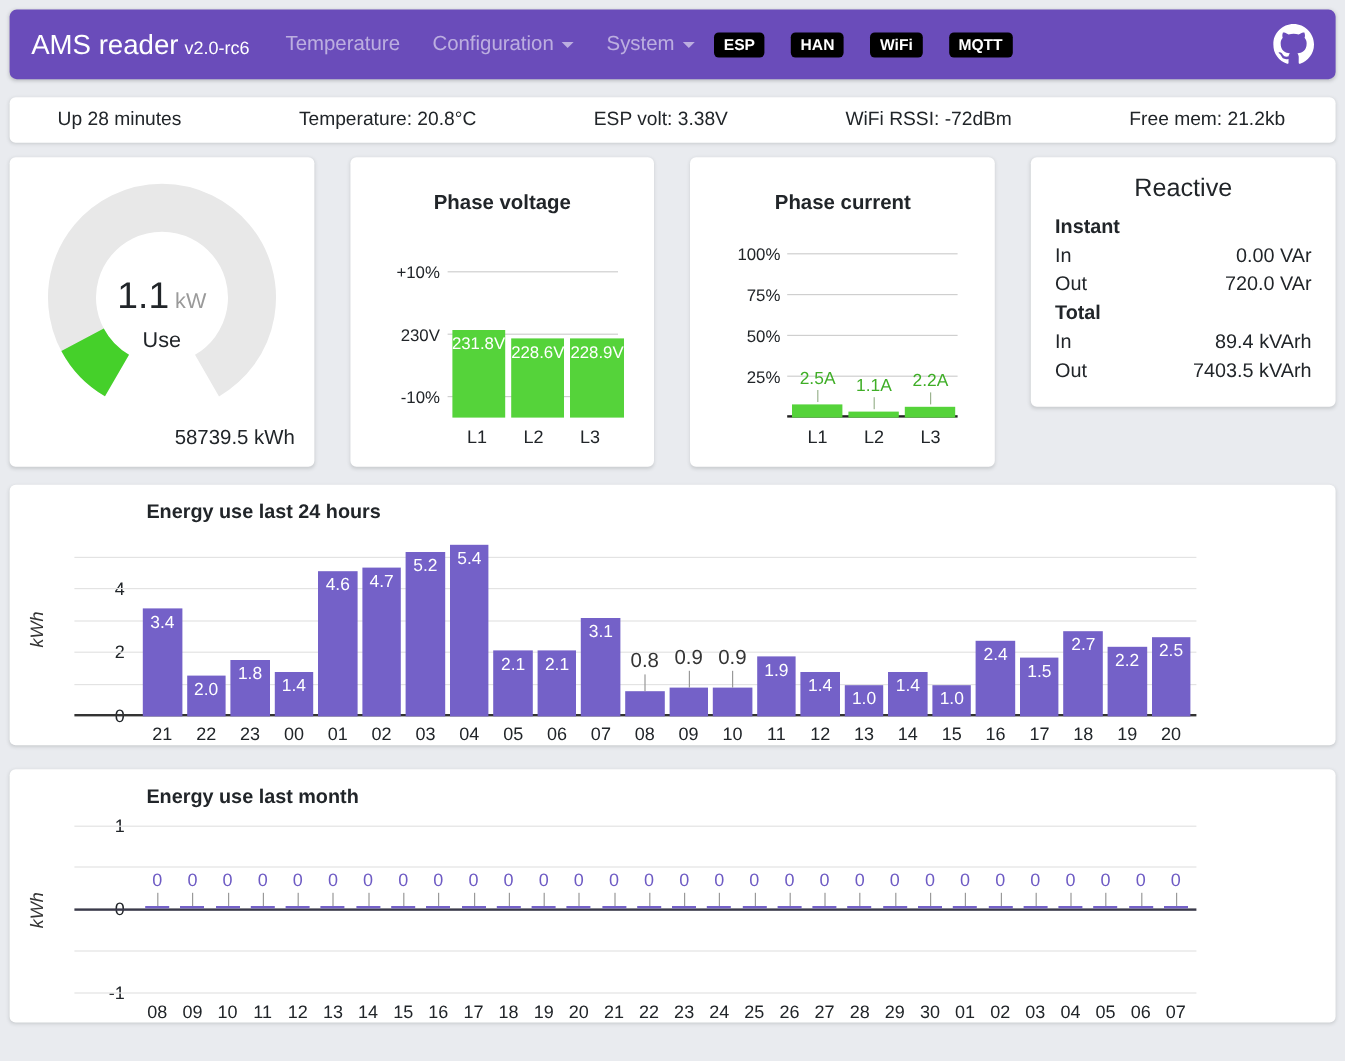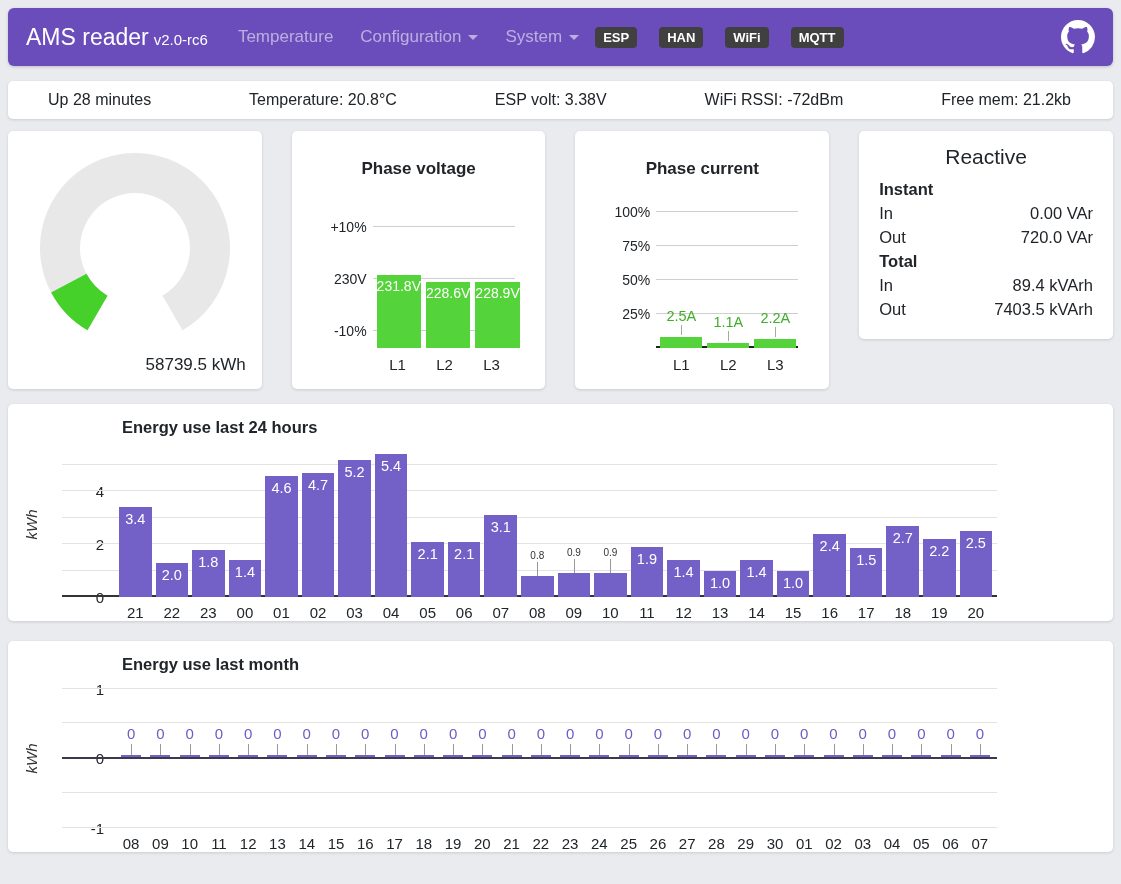--- a/index.html
+++ b/index.html
@@ -25,21 +25,21 @@
   .brand .ver { font-size:15px; margin-left:5px;margin-top:45px; }
   .nav { display:flex; align-items:center; margin-left:30px; gap:27px; }
   .nav-item { color:rgba(255,255,255,.55); font-size:17px; cursor:pointer; white-space:nowrap; display:flex; align-items:center; }
   .caret {
     display:inline-block; margin-left:7px; width:0; height:0;
     border-left:5px solid transparent; border-right:5px solid transparent;
     border-top:5px solid rgba(255,255,255,.55);
   }
   .badges { display:flex; align-items:center; margin-left:16px; gap:22px; }
   .badge {
-    background:#404040; color:#fff; font-size:13px; font-weight:bold;
+    background:#000000; color:#fff; font-size:13px; font-weight:bold;
     padding:4px 8px; border-radius:4px; line-height:1;
   }
   .gh { margin-left:auto; width:34px; height:34px; cursor:pointer; display:flex; }
   
   .statusbar {
     height:38px; display:flex; align-items:center; justify-content:space-between;
     padding:0 42px 0 40px; margin-bottom:12px; font-size:16px;
   }
   
   .cardrow { display:flex; gap:30px; margin-bottom:15px; align-items:flex-start; }
@@ -81,21 +81,21 @@
   .ylab { transform:rotate(-90deg); font-style:italic; font-size:15px; color:#333; white-space:nowrap; }
   .ytick-col { width:60px; position:relative; }
   .ytick-col span { position:absolute; right:10px; transform:translateY(50%); font-size:15px; }
   .plot { flex:1; position:relative; margin-right:116px; }
   .grid { position:absolute; left:-52px; right:0; height:1px; background:#e3e3e3; }
   .axis24 { position:absolute; left:-52px; right:0; bottom:0; height:2px; background:#333; }
   .axis0 { position:absolute; left:-52px; right:0; height:2px; background:#3a3a4a; }
   .bars { position:absolute; left:0; right:0; top:0; bottom:0; display:flex; align-items:flex-end; gap:4px; padding:0 5px; }
   .bar { flex:1; background:#7461c8; position:relative; }
   .inlab { display:block; text-align:center; color:#fff; font-size:14.5px; padding-top:4px; }
-  .outlab { position:absolute; bottom:calc(100% + 15px); left:50%; transform:translateX(-50%); font-size:10px; color:#333; }
+  .outlab { position:absolute; bottom:calc(100% + 15px); left:50%; transform:translateX(-50%); font-size:17px; color:#333; }
   .btick { position:absolute; bottom:100%; left:50%; width:1px; height:14px; background:#999; }
   .xlabels { display:flex; gap:4px; padding:0 5px; margin-left:106px; margin-right:116px; margin-top:7px; }
   .xlabels span { flex:1; text-align:center; font-size:15px; }
   
   .zslot { flex:1; position:relative; height:100%; }
   .zdash { position:absolute; bottom:71px; left:12%; right:12%; height:2px; background:#7461c8; }
   .ztick { position:absolute; bottom:73px; left:50%; width:1px; height:11px; background:#999; }
   .zlab { position:absolute; bottom:86px; left:50%; transform:translateX(-50%); font-size:15px; color:#6e5bc4; }
 </style>
 </head>
@@ -140,20 +140,26 @@
   </div>
 
 <div class="cardrow">
 
   <div class="card" id="gauge-card">
     <div class="gauge-wrap">
       <svg width="210" height="210" viewBox="0 0 210 210">
         <path d="M67.5 170 A75 75 0 1 1 142.5 170" fill="none" stroke="#e8e8e8" stroke-width="40"></path>
         <path d="M67.5 170 A75 75 0 0 1 38.8 140.2" fill="none" stroke="#45d02a" stroke-width="40"></path>
       </svg>
+      <div class="gauge-center">
+        <div>
+          <span class="gauge-val">1.1</span><span class="gauge-unit">kW</span>
+        </div>
+        <div class="gauge-label">Use</div>
+      </div>
     </div>
     <div class="gauge-total">58739.5 kWh</div>
   </div>
 
   <div class="card">
     <div class="ptitle">Phase voltage</div>
     <div class="pchart">
       <div class="prow">
         <div class="pyticks" id="pv-ticks">
             <span style="bottom: 121px;">+10%</span>

